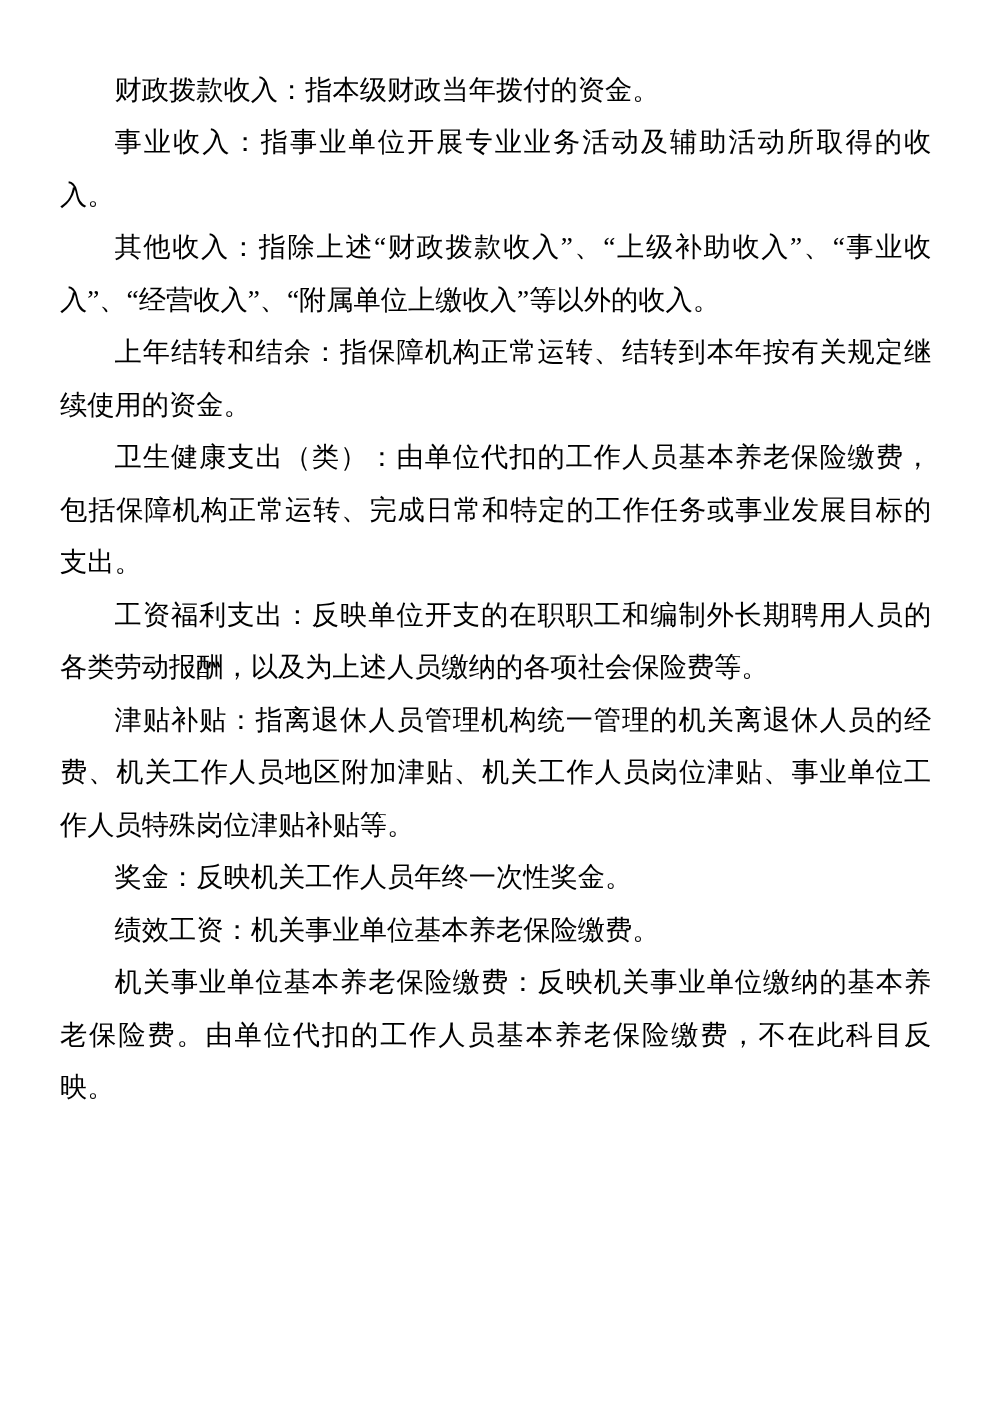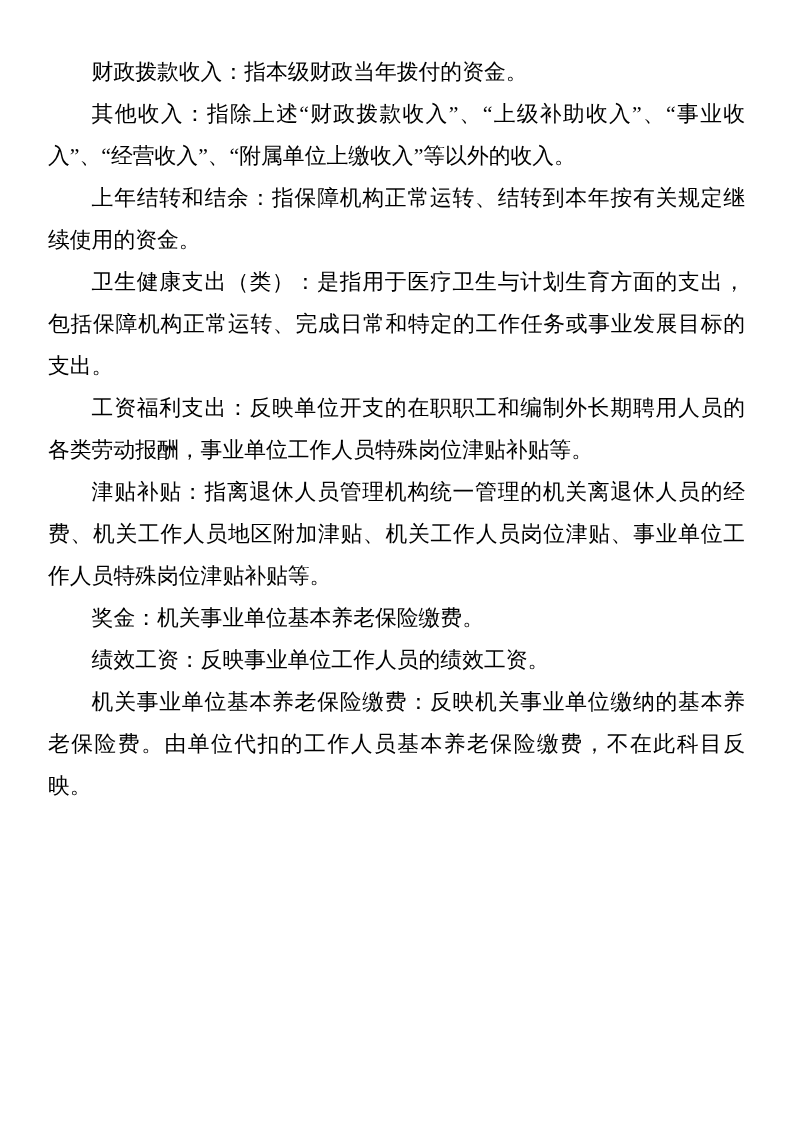--- a/index.html
+++ b/index.html
@@ -33,22 +33,23 @@
       letter-spacing: 0;
       word-break: normal;
     }
   </style>
 </head>
 <body>
 
 <div class="page">
   <div class="doc-body">
     <p>财政拨款收入：指本级财政当年拨付的资金。</p>
+    <p>事业收入：指事业单位开展专业业务活动及辅助活动所取得的收入。</p>
     <p>其他收入：指除上述“财政拨款收入”、“上级补助收入”、“事业收入”、“经营收入”、“附属单位上缴收入”等以外的收入。</p>
     <p>上年结转和结余：指保障机构正常运转、结转到本年按有关规定继续使用的资金。</p>
-    <p>卫生健康支出（类）：是指用于医疗卫生与计划生育方面的支出，包括保障机构正常运转、完成日常和特定的工作任务或事业发展目标的支出。</p>
-    <p>工资福利支出：反映单位开支的在职职工和编制外长期聘用人员的各类劳动报酬，事业单位工作人员特殊岗位津贴补贴等。</p>
+    <p>卫生健康支出（类）：由单位代扣的工作人员基本养老保险缴费，包括保障机构正常运转、完成日常和特定的工作任务或事业发展目标的支出。</p>
+    <p>工资福利支出：反映单位开支的在职职工和编制外长期聘用人员的各类劳动报酬，以及为上述人员缴纳的各项社会保险费等。</p>
     <p>津贴补贴：指离退休人员管理机构统一管理的机关离退休人员的经费、机关工作人员地区附加津贴、机关工作人员岗位津贴、事业单位工作人员特殊岗位津贴补贴等。</p>
-    <p>奖金：机关事业单位基本养老保险缴费。</p>
-    <p>绩效工资：反映事业单位工作人员的绩效工资。</p>
+    <p>奖金：反映机关工作人员年终一次性奖金。</p>
+    <p>绩效工资：机关事业单位基本养老保险缴费。</p>
     <p>机关事业单位基本养老保险缴费：反映机关事业单位缴纳的基本养老保险费。由单位代扣的工作人员基本养老保险缴费，不在此科目反映。</p>
   </div>
 </div>
 
 </body></html>

